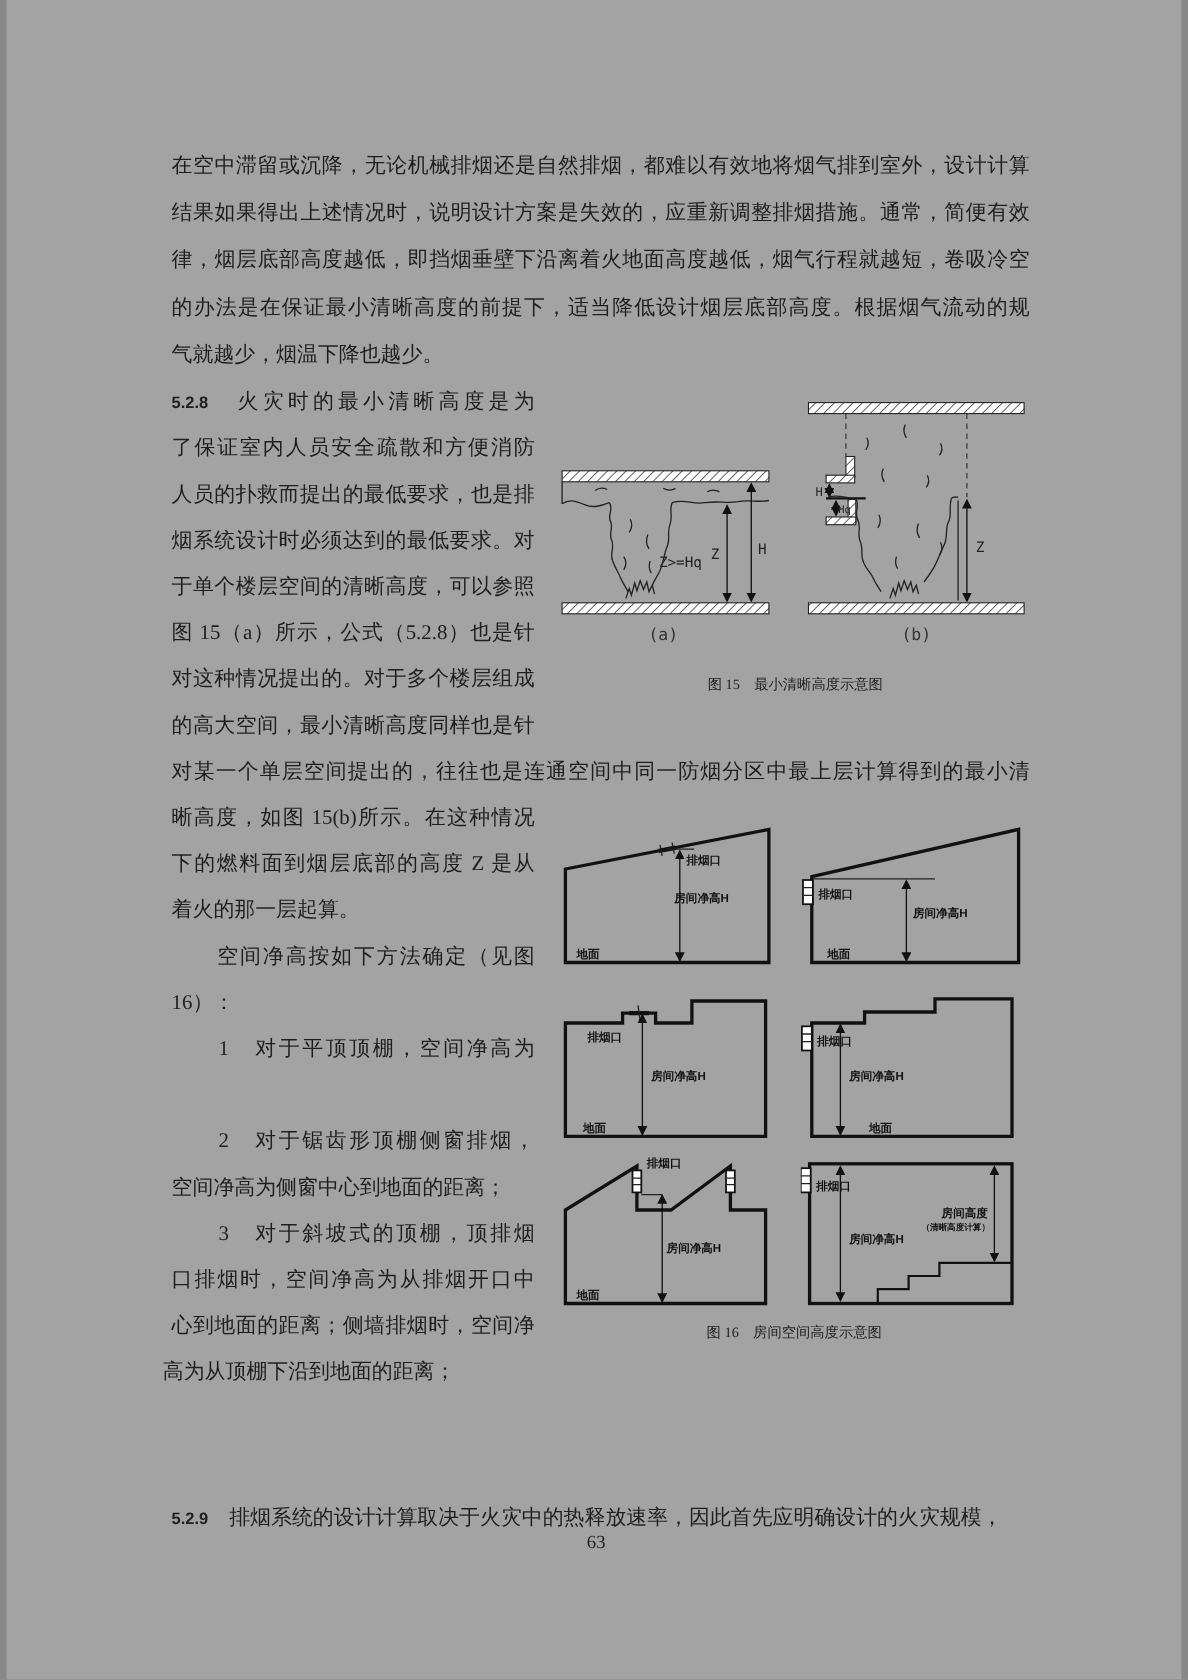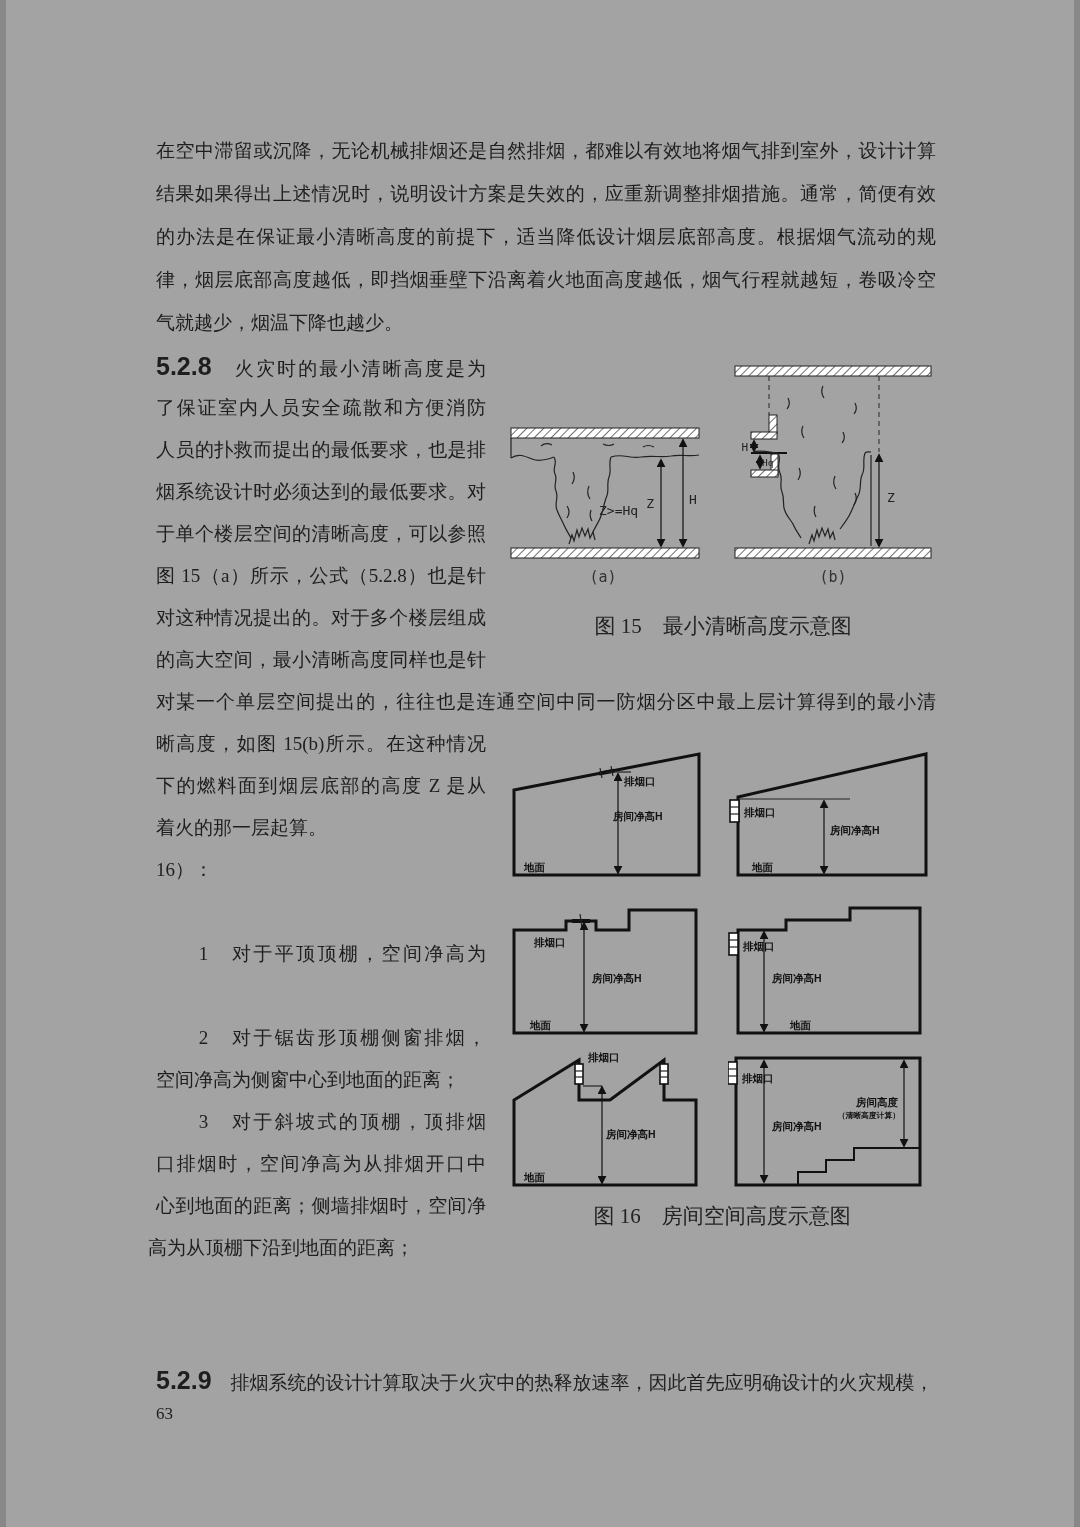--- a/index.html
+++ b/index.html
@@ -4,24 +4,24 @@
 <style>
   html,body{margin:0;padding:0;background:#888;}
   .page{position:relative;width:1068px;height:1527px;background:#a3a3a3;margin:0 auto;
         font-family:"Liberation Serif","DejaVu Serif",serif;color:#1e1e1e;overflow:hidden;}
   .tb{position:absolute;font-size:19px;line-height:43px;}
   .tb .ln{height:43px;white-space:nowrap;}
   .col{width:330px;line-height:42px;}
   .col .ln{height:42px;}
   .full{width:780px;}
   .jl{text-align:justify;text-align-last:justify;white-space:normal !important;}
-  .secnum{font-family:"Liberation Sans","DejaVu Sans",sans-serif;font-weight:bold;font-size:25px;}
-  .pageno{position:absolute;left:150px;top:1392px;width:772px;text-align:left;font-size:17px;margin-top:12px;}
+  .secnum{font-family:"Liberation Sans","DejaVu Sans",sans-serif;font-weight:bold;font-size:15px;}
+  .pageno{position:absolute;left:150px;top:1392px;width:772px;text-align:center;font-size:17px;}
   .figwrap{position:absolute;}
-  .figcap{text-align:center;font-size:21px;color:#222;}
+  .figcap{text-align:center;font-size:13px;color:#222;}
   
   .wall{stroke:#111;stroke-width:3;fill:none;stroke-linejoin:miter;}
   .thin{stroke:#222;stroke-width:1.2;fill:none;}
   .mid{stroke:#111;stroke-width:2;fill:none;}
   .dim{stroke:#111;stroke-width:1.2;fill:none;}
   .dash{stroke:#333;stroke-width:1.1;fill:none;stroke-dasharray:5 4;}
   .slab{fill:url(#hatch);stroke:#222;stroke-width:1;}
   .ventbox{fill:#fff;stroke:#111;stroke-width:1.6;}
   .ventstrip{stroke:#111;stroke-width:4;}
   .lbl{font-family:"Liberation Sans","DejaVu Sans",sans-serif;font-weight:bold;font-size:10.5px;fill:#111;}
@@ -42,22 +42,22 @@
       </pattern>
       <marker id="ah" viewBox="0 0 8 8" refX="6.5" refY="4" markerWidth="7.5" markerHeight="7.5" orient="auto-start-reverse">
         <path d="M0,0 L8,4 L0,8 z" fill="#111"></path>
       </marker>
     </defs>
   </svg>
 
   <div class="tb full" style="left:150px;top:129px">
       <div class="ln jl">在空中滞留或沉降，无论机械排烟还是自然排烟，都难以有效地将烟气排到室外，设计计算</div>
       <div class="ln jl">结果如果得出上述情况时，说明设计方案是失效的，应重新调整排烟措施。通常，简便有效</div>
+      <div class="ln jl">律，烟层底部高度越低，即挡烟垂壁下沿离着火地面高度越低，烟气行程就越短，卷吸冷空</div>
       <div class="ln jl">的办法是在保证最小清晰高度的前提下，适当降低设计烟层底部高度。根据烟气流动的规</div>
-      <div class="ln jl">律，烟层底部高度越低，即挡烟垂壁下沿离着火地面高度越低，烟气行程就越短，卷吸冷空</div>
     </div>
   <div class="tb full" style="left:150px;top:301px">
     <div class="ln">气就越少，烟温下降也越少。</div>
   </div>
 
   <div class="tb col" style="left:150px;top:345px">
     <div class="ln jl"><span class="secnum">5.2.8</span><span>　火灾时的最小清晰高度是为</span></div>
   </div>
   <div class="tb col" style="left:150px;top:387px">
       <div class="ln jl">了保证室内人员安全疏散和方便消防</div>
@@ -74,20 +74,21 @@
   </div>
 
   <div class="tb col" style="left:150px;top:723px">
       <div class="ln jl">晰高度，如图 15(b)所示。在这种情况</div>
       <div class="ln jl">下的燃料面到烟层底部的高度 Z 是从</div>
     </div>
   <div class="tb col" style="left:150px;top:807px">
     <div class="ln">着火的那一层起算。</div>
   </div>
   <div class="tb col" style="left:150px;top:849px">
+    <div class="ln jl">　　空间净高按如下方法确定（见图</div>
     <div class="ln">16）：</div>
   </div>
   <div class="tb col" style="left:150px;top:933px">
     <div class="ln jl">　　1　对于平顶顶棚，空间净高为</div>
   </div>
   <div class="tb col" style="left:150px;top:1017px">
     <div class="ln jl">　　2　对于锯齿形顶棚侧窗排烟，</div>
     <div class="ln">空间净高为侧窗中心到地面的距离；</div>
   </div>
   <div class="tb col" style="left:150px;top:1101px">

